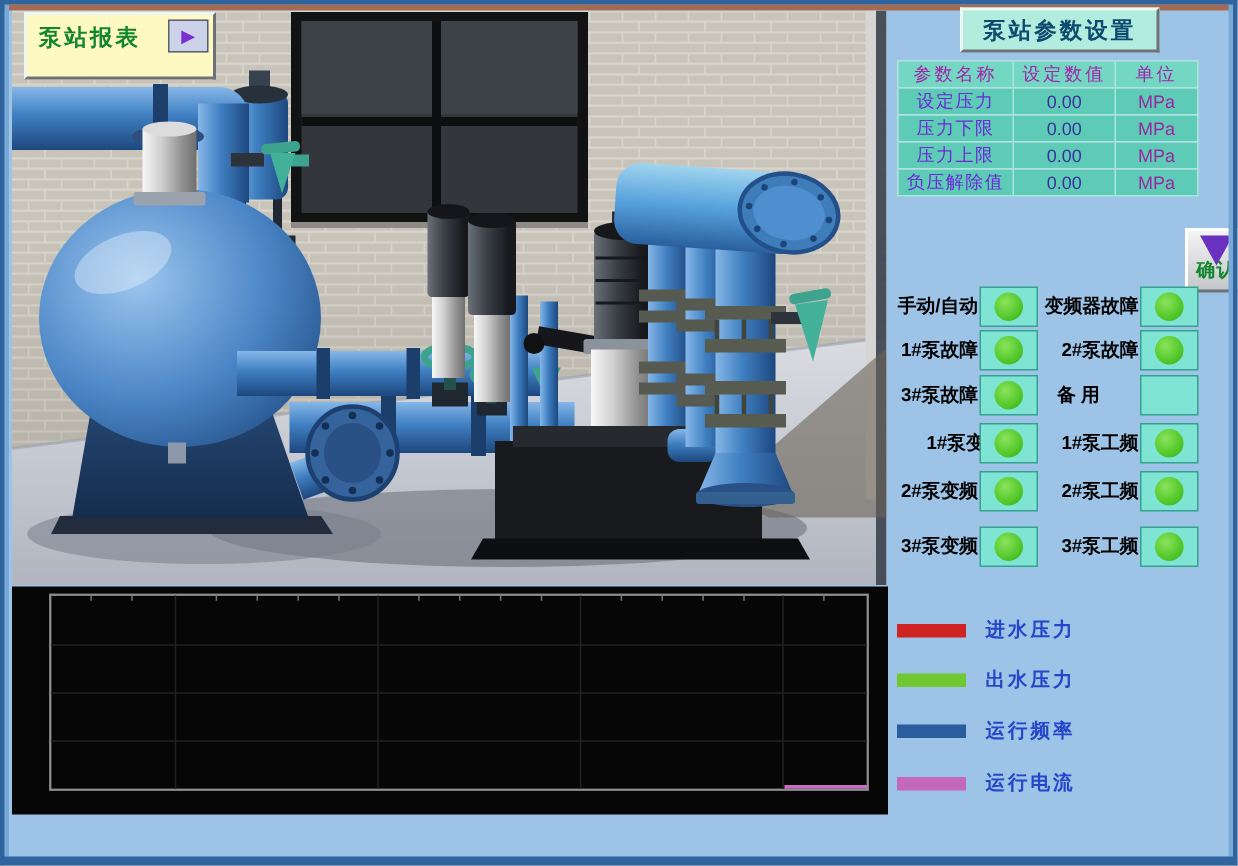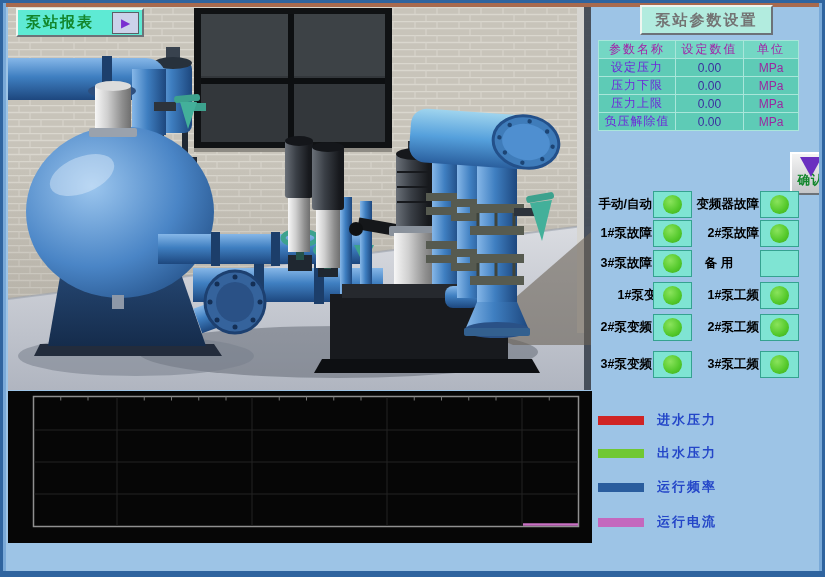--- a/index.html
+++ b/index.html
@@ -13,32 +13,32 @@
   .frame{background:#2f649f;position:absolute;z-index:40;pointer-events:none;}
   .roofline{position:absolute;left:3px;top:3px;width:819px;height:4px;background:#a86a4e;z-index:5;}
   
   #scene{position:absolute;left:8px;top:7px;width:583px;height:383px;z-index:6;}
   
   .lbl-green{color:#12862c;font-weight:bold;font-size:12.5px;letter-spacing:1px;white-space:nowrap;}
   .lbl-blue{color:#2446c8;font-weight:bold;font-size:12px;letter-spacing:1px;white-space:nowrap;}
   .valbox{background:#bdefe2;color:#101010;font-weight:bold;font-size:11.5px;
           display:flex;align-items:center;justify-content:center;box-shadow:0 0 0 1px rgba(90,120,120,.35);}
   .btn-report{
-    display:flex;align-items:center;justify-content:space-between;
-    background:#5eead4;border:2px solid;border-color:#eef6f0 #6c7278 #6c7278 #eef6f0;
-    padding:0 3px 0 8px;cursor:pointer;z-index:10;
+    display:flex;align-items:flex-end;justify-content:space-between;
+    background:#fef9c3;border:2px solid;border-color:#eef6f0 #6c7278 #6c7278 #eef6f0;
+    padding:0 3px 16px 8px;cursor:pointer;z-index:10;
   }
   .btn-report .txt{color:#12862c;font-weight:bold;font-size:15px;letter-spacing:2px;}
   .btn-report .arrow{width:25px;height:20px;background:#ccd2ea;border:1px solid #5a5f66;
     display:flex;align-items:center;justify-content:center;color:#7a2fd0;font-size:12px;line-height:1;}
   
   .panel-title{
     background:#b2ecdf;border:2px solid;border-color:#eef6f0 #6c7278 #6c7278 #eef6f0;
     display:flex;align-items:center;justify-content:center;
-    color:#737373;font-weight:bold;font-size:15px;letter-spacing:2px;z-index:10;font-family:Liberation Mono, monospace;
+    color:#0c4a6e;font-weight:bold;font-size:15px;letter-spacing:2px;z-index:10;font-family:Liberation Mono, monospace;
   }
   table.params{border-collapse:collapse;table-layout:fixed;width:200px;z-index:10;}
   table.params td{border:1px solid #a9e6da;height:16px;text-align:center;
     font-size:12px;font-weight:normal;padding:0;overflow:hidden;white-space:nowrap;}
   table.params tr.hdr td{background:#74d7c4;color:#a224a8;letter-spacing:2px;}
   table.params tr.row td{background:#5ecbb6;}
   td.pname{color:#6d28d9;letter-spacing:1px;}
   td.pval{color:#3b2f9e;}
   td.punit{color:#9a28a0;}
   .btn-confirm{

